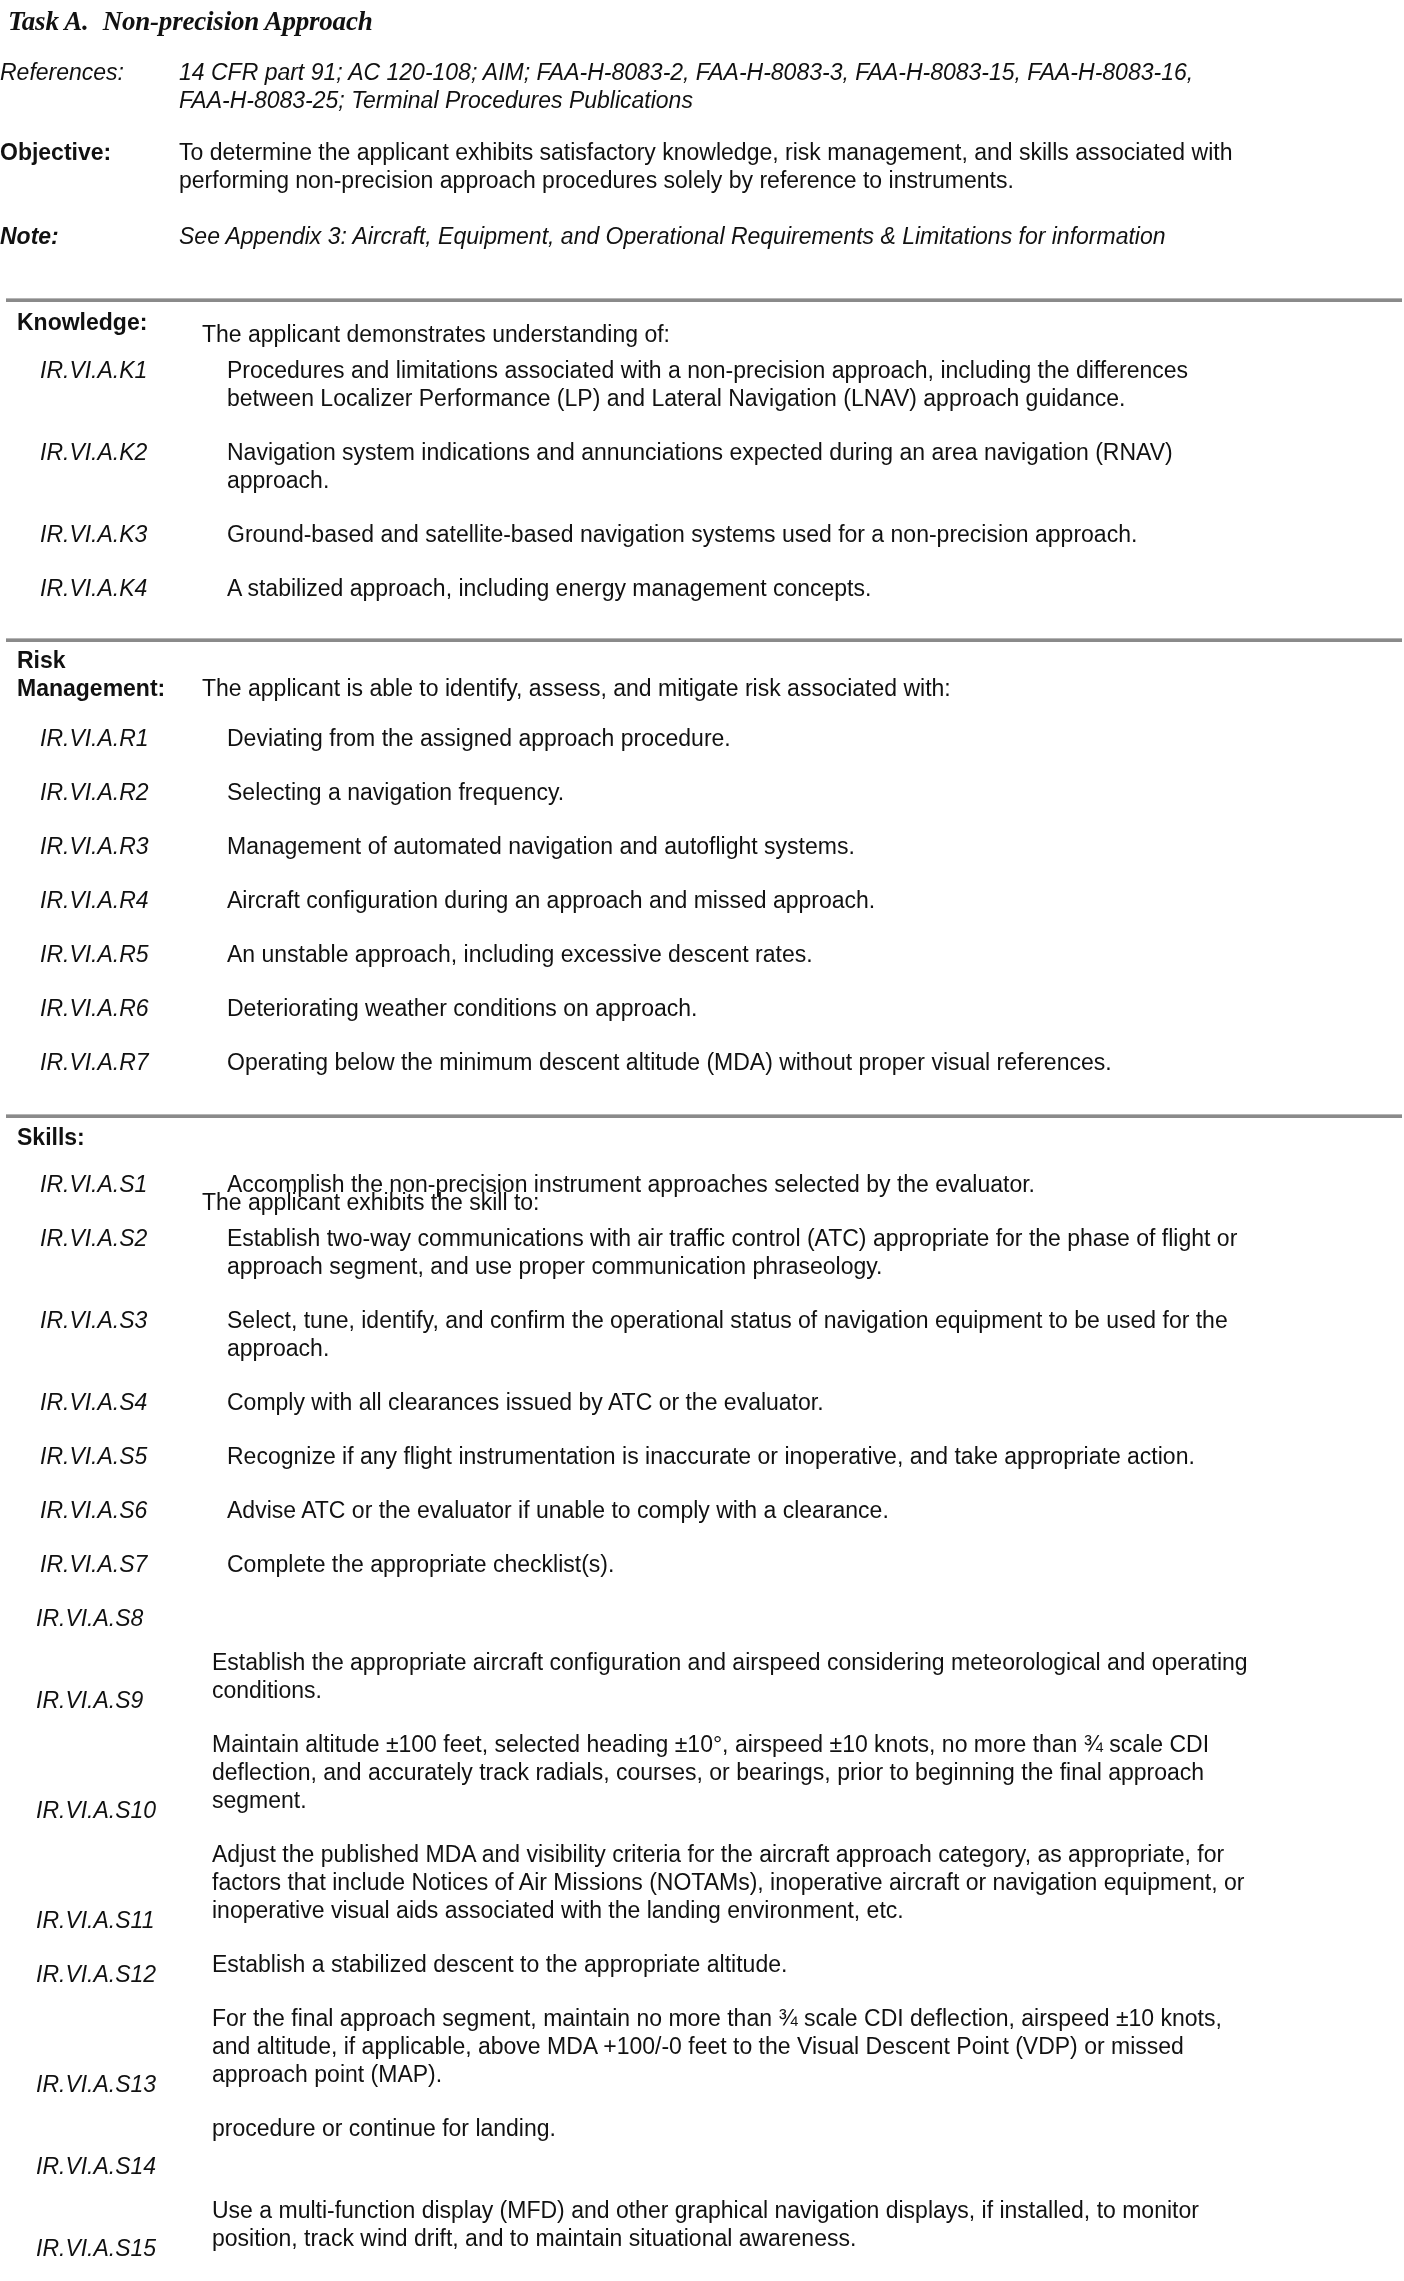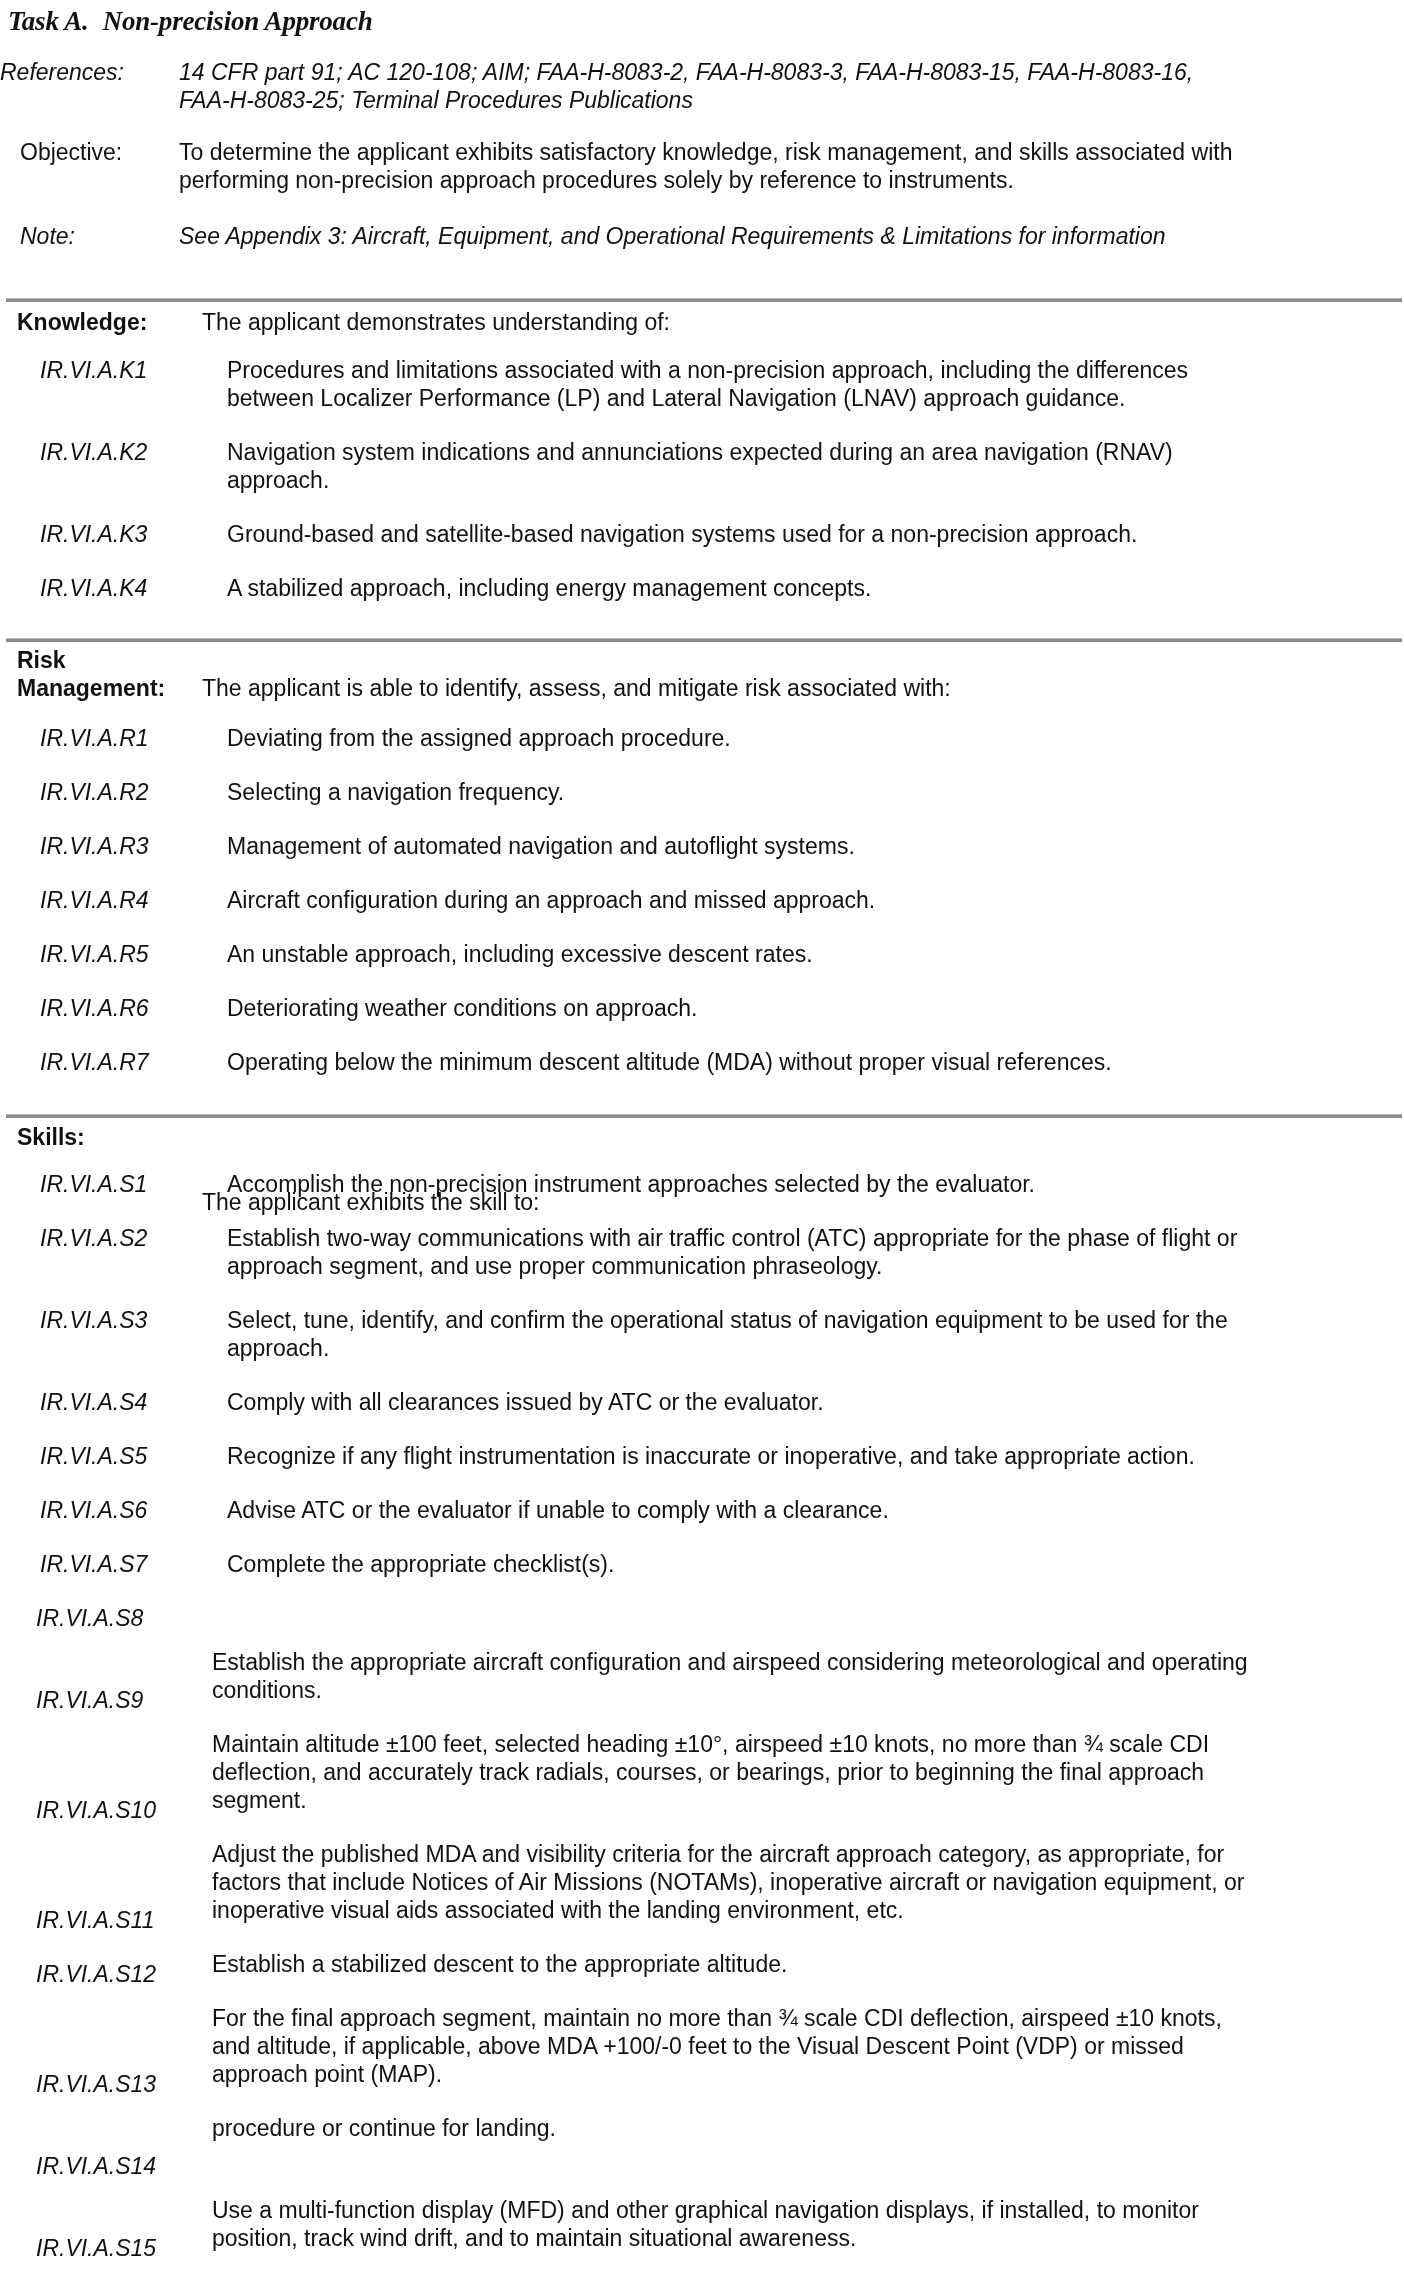--- a/index.html
+++ b/index.html
@@ -4,21 +4,21 @@
 <style>
   html, body { margin: 0; padding: 0; background: #ffffff; }
   body { width: 1404px; height: 2281px; position: relative; overflow: hidden;
          font-family: "Liberation Sans", sans-serif; color: #111; font-size: 23px; }
   .title { position: absolute; left: 8px; top: 6px; font-size: 27px; font-weight: bold; font-style: italic; letter-spacing: -0.2px; font-family: Liberation Serif, serif; }
   .title .gap { display: inline-block; width: 14px; }
   .hdr-row { position: absolute; left: 0; width: 1404px; line-height: 28px; }
   .hdr-label { position: absolute; left: 0; width: 166px; text-align: left; }
   .hdr-value { position: absolute; left: 179px; width: 1210px; }
   .italic { font-style: italic; }
-  .bold { font-weight: normal; padding-left: 20px; }
+  .bold { font-weight: bold; }
   .rule { position: absolute; left: 6px; width: 1396px; height: 3px; background: #8a8a8a; border-top: 1px solid #b5b5b5; }
   .sec-label { position: absolute; left: 17px; font-weight: bold; line-height: 28px; }
   .sec-intro { position: absolute; left: 202px; line-height: 28px; }
   .item { position: absolute; left: 0; width: 1404px; line-height: 28px; }
   .item .code { position: absolute; left: 40px; font-style: italic; }
   .item .desc { position: absolute; left: 227px; width: 1160px; }
   .item.shift .code { left: 36px; }
   .item.shift .desc { left: 212px; width: 1180px; margin-top: 44px; }
 </style>
 </head>
@@ -47,21 +47,21 @@
 <div class="hdr-row" style="top:222px;">
   <span class="hdr-label bold italic">Note:</span>
   <div class="hdr-value italic">
     <div>See Appendix 3: Aircraft, Equipment, and Operational Requirements &amp; Limitations for information</div>
   </div>
 </div>
 
 <div class="rule" style="top:298px;"></div>
 
 <div class="sec-label" style="top:308px;">Knowledge:</div>
-<div class="sec-intro" style="top:308px;">The applicant demonstrates understanding of:</div>
+<div class="sec-intro" style="top:320px;">The applicant demonstrates understanding of:</div>
 <div id="knowledge-items">
     <div class="item" style="top: 356px;">
       <span class="code">IR.VI.A.K1</span>
       <div class="desc">
         <div>Procedures and limitations associated with a non-precision approach, including the differences</div>
         <div>between Localizer Performance (LP) and Lateral Navigation (LNAV) approach guidance.</div>
       </div>
     </div>
     <div class="item" style="top: 438px;">
       <span class="code">IR.VI.A.K2</span>

